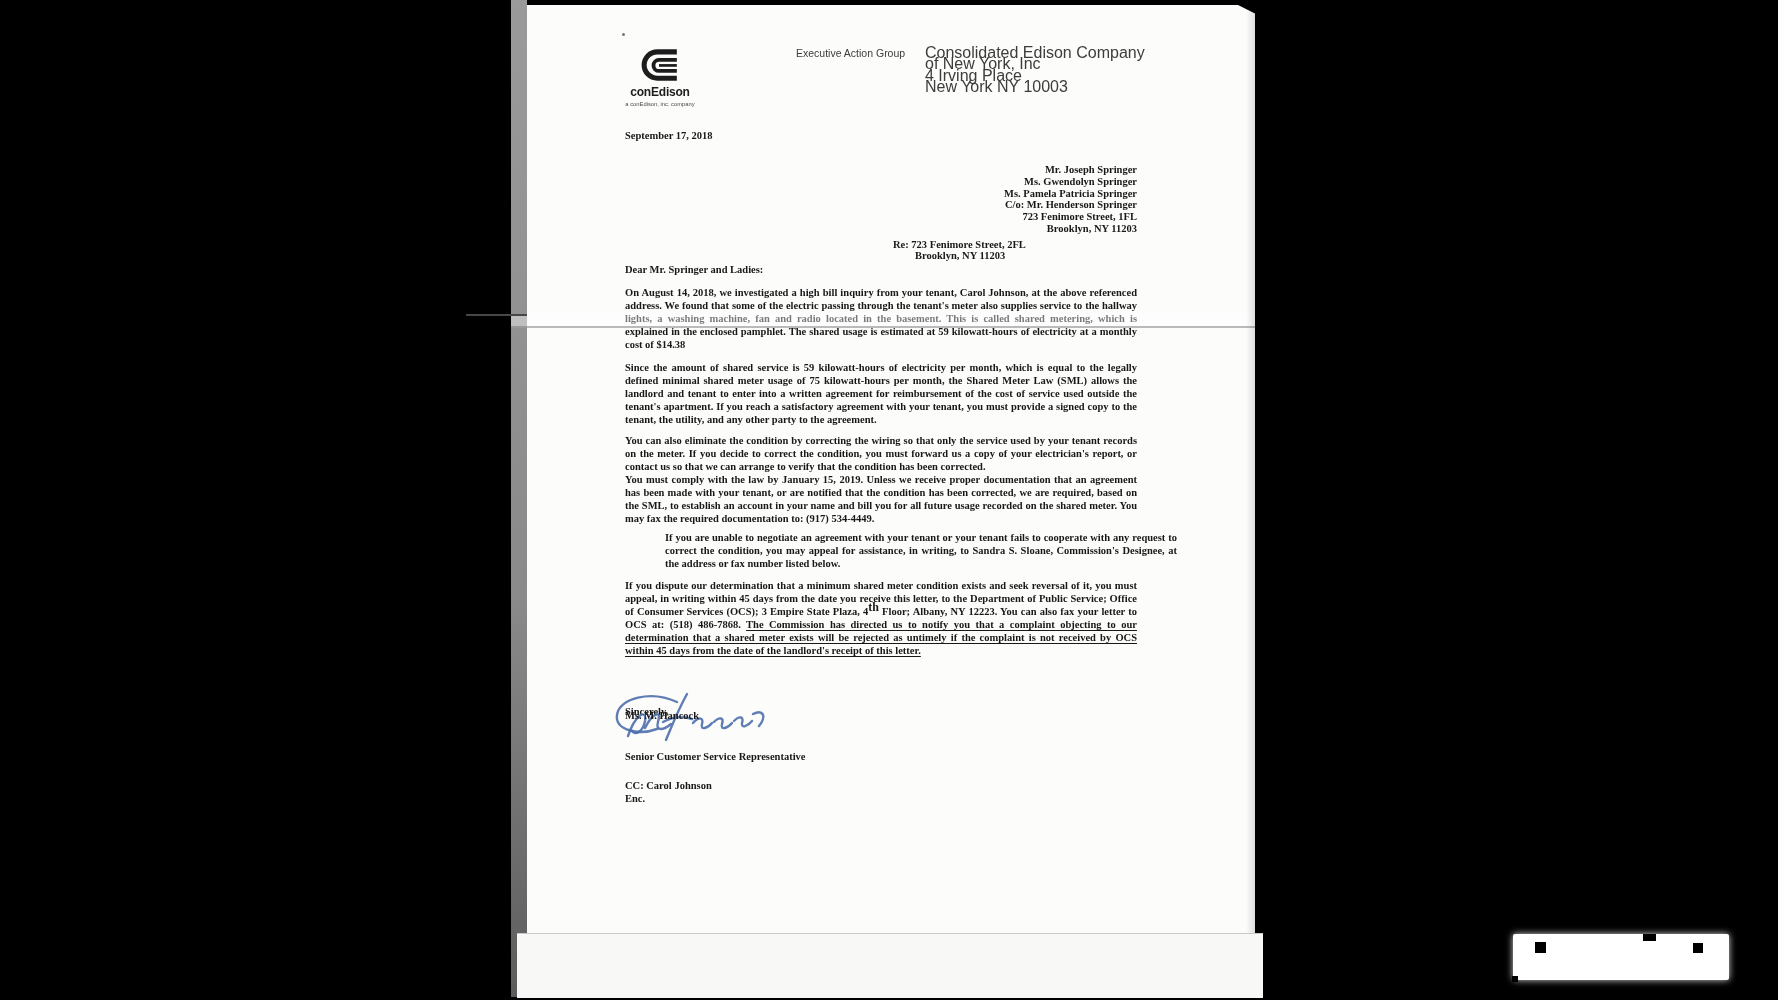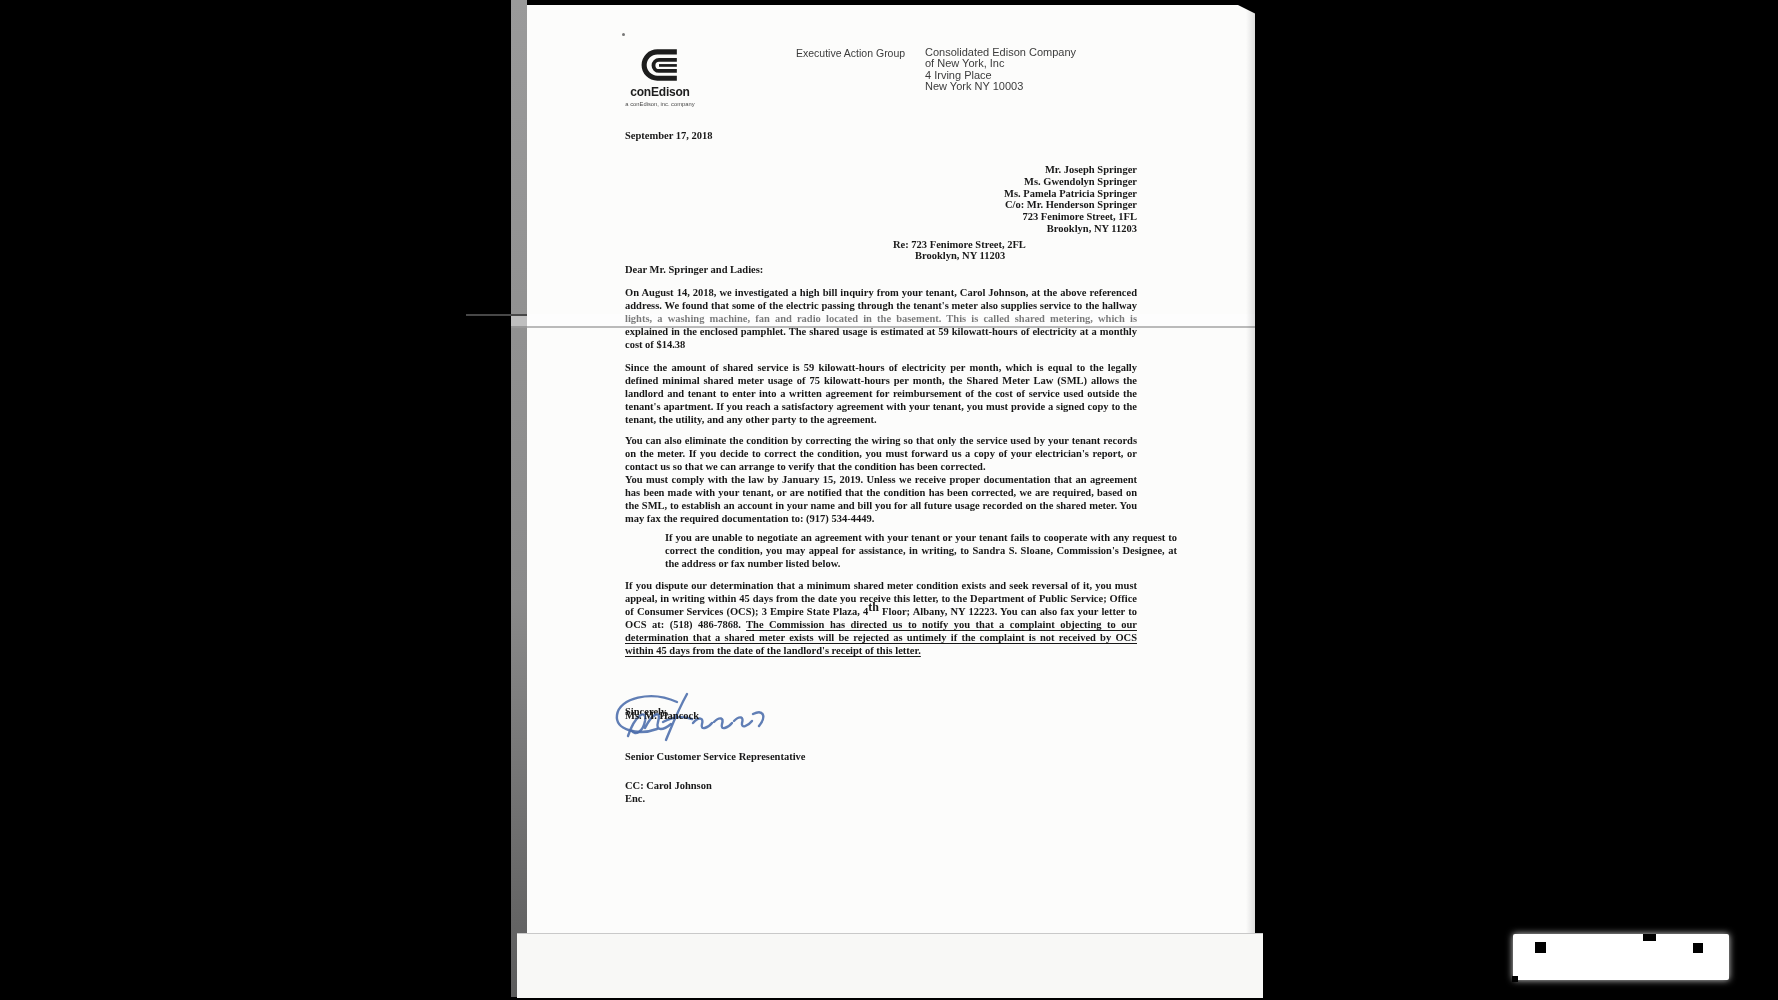--- a/index.html
+++ b/index.html
@@ -29,21 +29,21 @@
   
   .logo-mark{left:113px;top:43px;}
   .logo-word{left:88px;top:80px;width:90px;text-align:center;
              font-family:"Liberation Sans",sans-serif;font-weight:bold;
              font-size:12px;color:#1d1d1d;letter-spacing:-0.2px;}
   .logo-tag{left:86px;top:96px;width:94px;text-align:center;
             font-family:"Liberation Sans",sans-serif;font-size:5.8px;color:#4a4a4a;}
   .hdr-unit{left:223px;top:42px;font-family:"Liberation Sans",sans-serif;
             font-size:10.5px;color:#3c3c3c;padding-left:46px;}
   .hdr-co{left:398px;top:42px;font-family:"Liberation Sans",sans-serif;
-          font-size:11px;line-height:11.4px;color:#3c3c3c;}
+          font-size:16px;line-height:11.4px;color:#3c3c3c;}
 
   
   .ltr{color:#181818;font-weight:bold;font-size:10.5px;line-height:13.1px;}
   .block{left:98px;width:512px;}
   .just{text-align:justify;}
   .addr{line-height:11.8px;}
   .re1{left:366px;top:233px;}
   .re2{left:388px;top:244px;}
   sup.ord{font-size:12px;vertical-align:super;line-height:0;}
   .u{text-decoration:underline;text-underline-offset:2px;}

